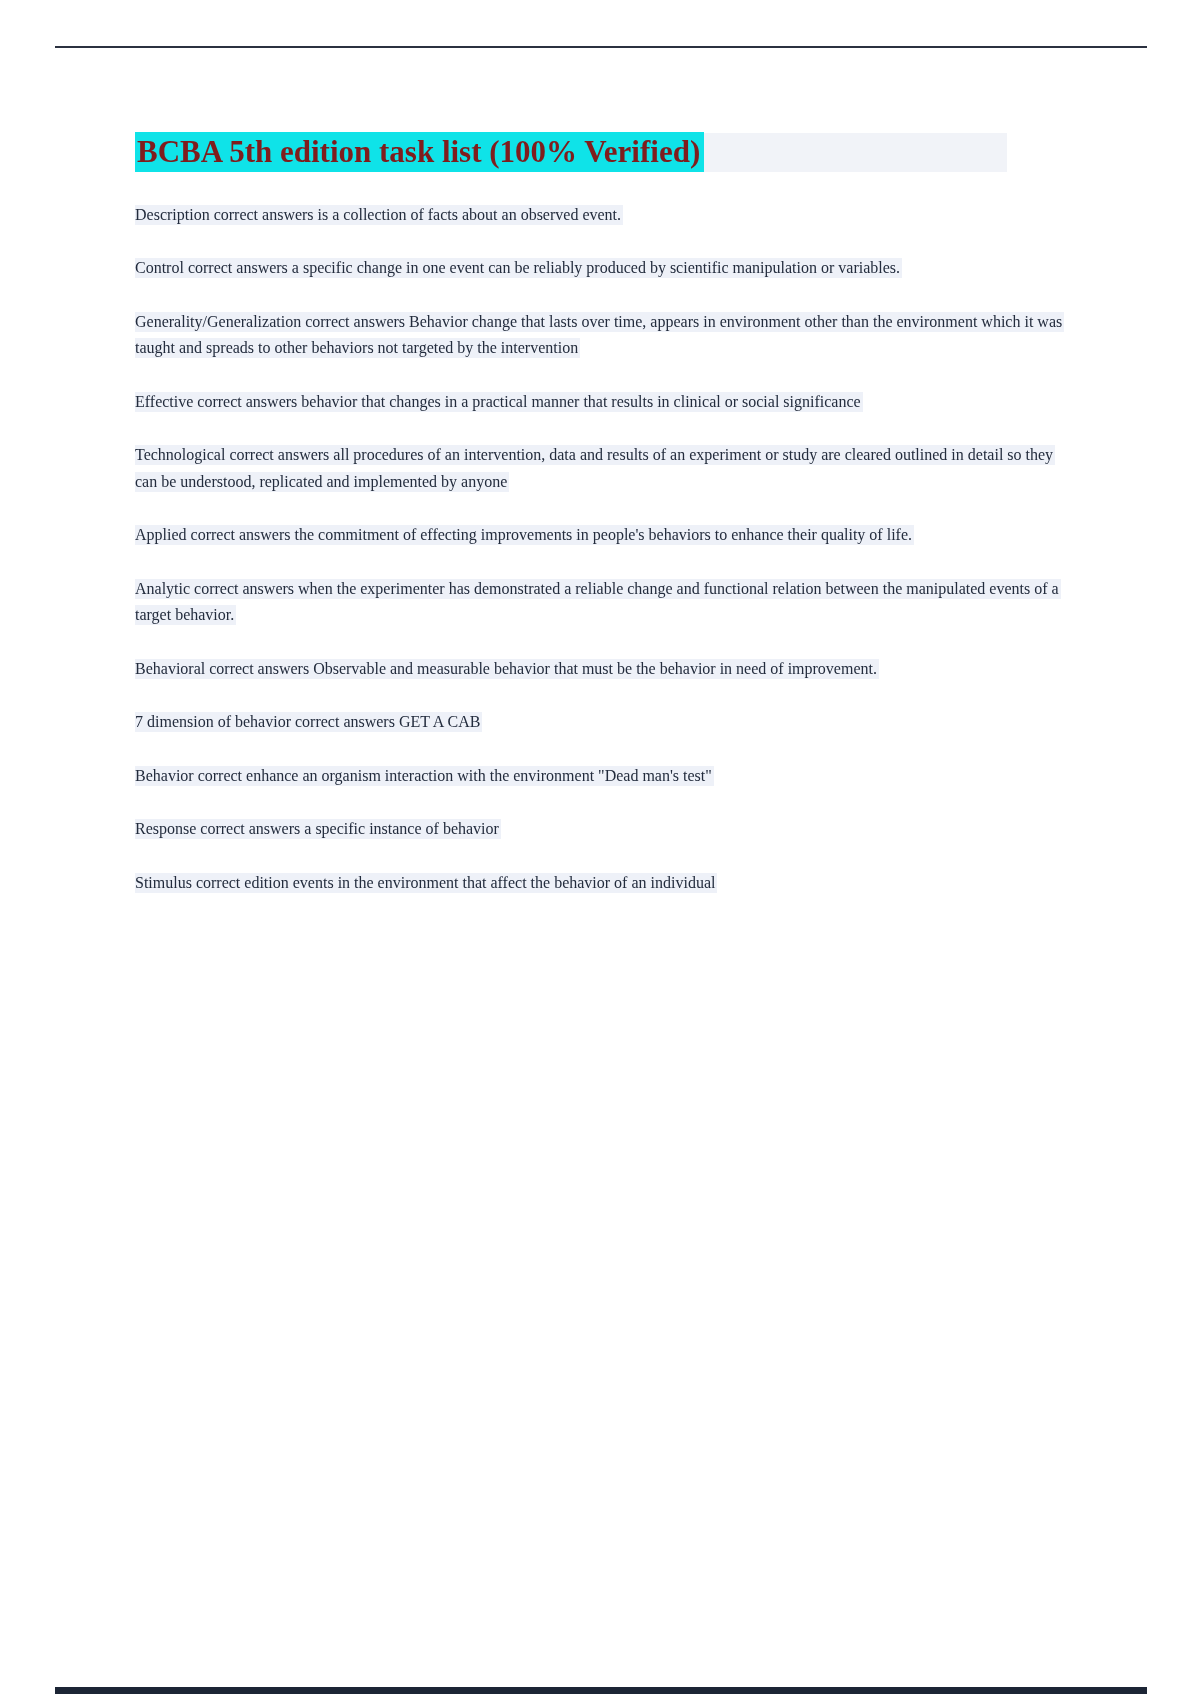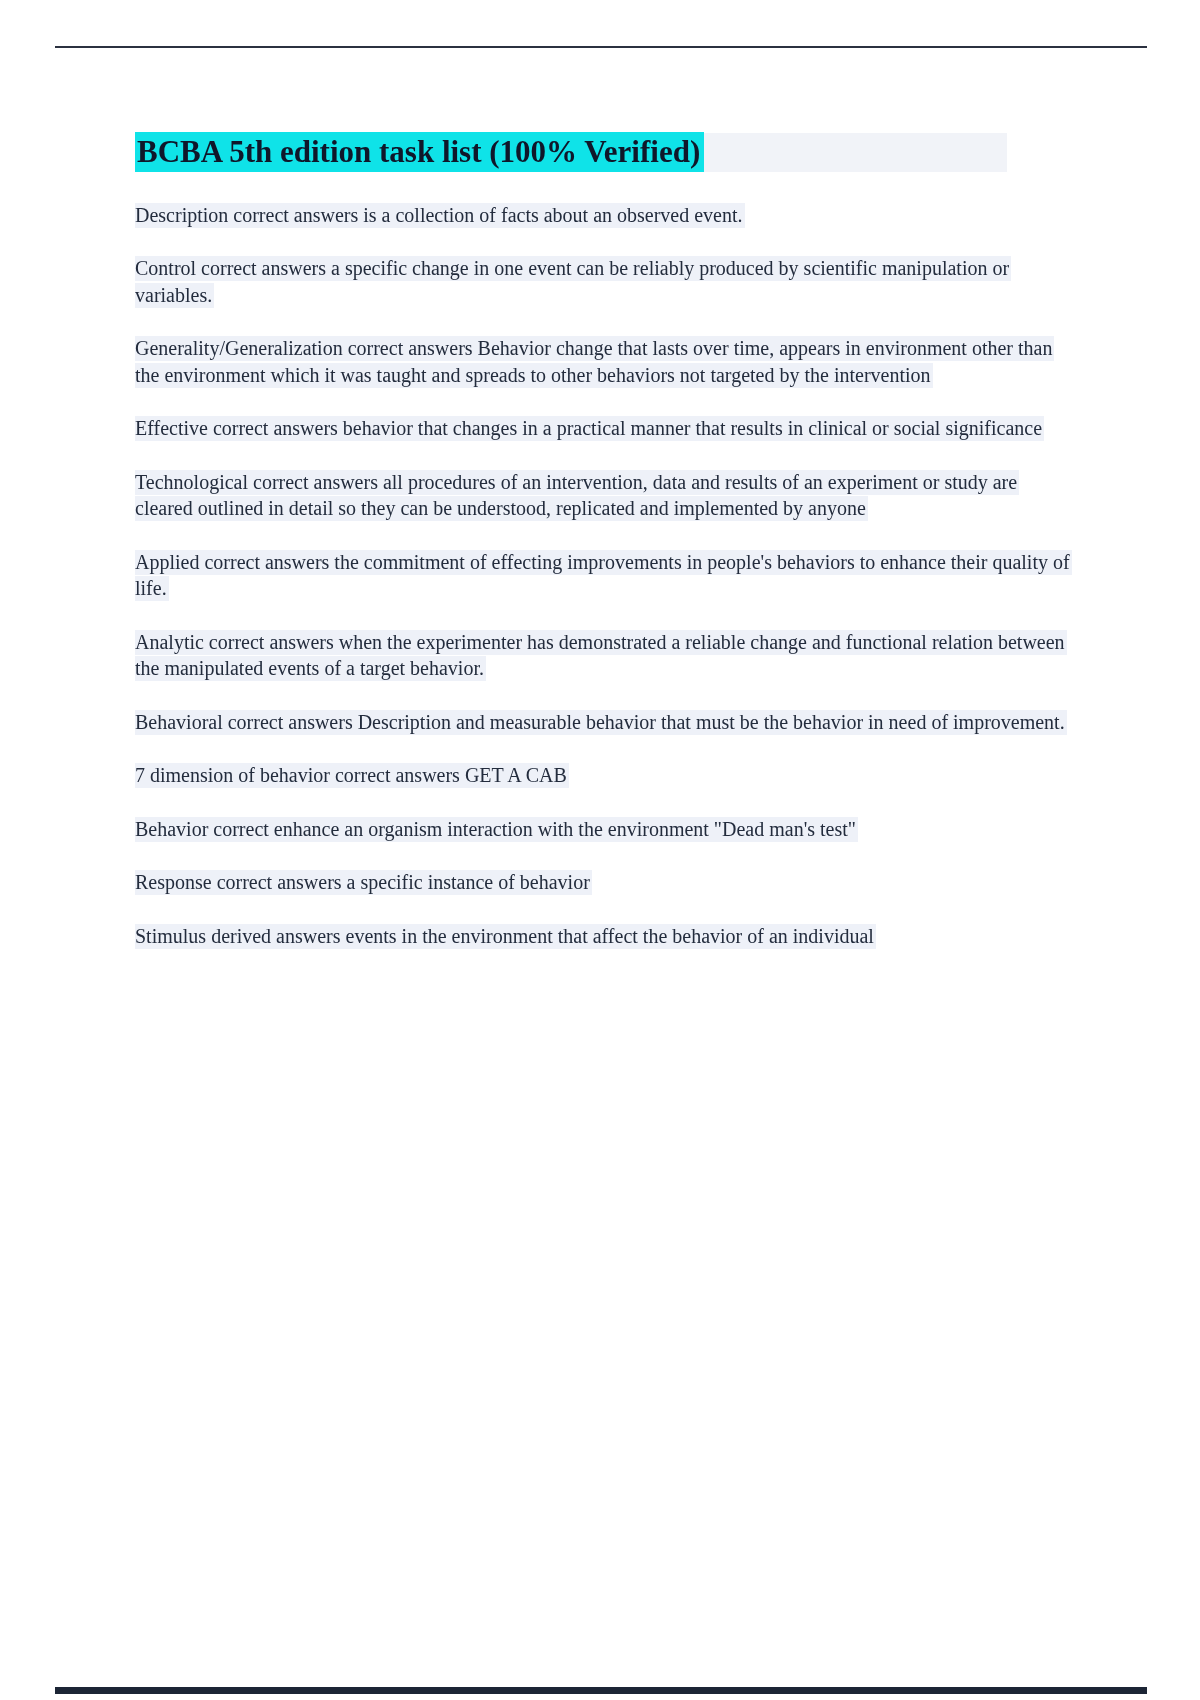--- a/index.html
+++ b/index.html
@@ -41,32 +41,32 @@
   .title-row {
     background: #f1f3f8;
     width: 872px;
     margin-bottom: 30px;
   }
   .title-row h1 {
     display: inline;
     margin: 0;
     font-size: 31px;
     font-weight: bold;
-    color: #0f172a;
+    color: #7f1d1d;
     line-height: 1.25;
   }
   .title-hl {
     background: #0fe3e8;
     padding: 2px 4px 3px 2px;
     -webkit-box-decoration-break: clone;
     box-decoration-break: clone;
   }
   .paragraphs p {
     margin: 0 0 27px 0;
-    font-size: 20px;
+    font-size: 16px;
     line-height: 26.5px;
     color: #232c3d;
   }
   .line-hl {
     background: #eef1f8;
     padding: 1px 2px 2px 0;
     -webkit-box-decoration-break: clone;
     box-decoration-break: clone;
   }
 </style>
@@ -93,26 +93,26 @@
 
         <p><span class="line-hl">Effective correct answers behavior that changes in a practical manner that results in clinical or social significance</span></p>
 
         <p><span class="line-hl">Technological correct answers all procedures of an intervention, data and results of an experiment or study are cleared outlined in detail so they can be understood, replicated and implemented by anyone</span></p>
 
         <p><span class="line-hl">Applied correct answers the commitment of effecting improvements in people's behaviors to enhance their quality of life.</span></p>
 
 
         <p><span class="line-hl">Analytic correct answers when the experimenter has demonstrated a reliable change and functional relation between the manipulated events of a target behavior.</span></p>
 
-        <p><span class="line-hl">Behavioral correct answers Description and measurable behavior that must be the behavior in need of improvement.</span></p>
+        <p><span class="line-hl">Behavioral correct answers Observable and measurable behavior that must be the behavior in need of improvement.</span></p>
 
         <p><span class="line-hl">7 dimension of behavior correct answers GET A CAB</span></p>
 
         <p><span class="line-hl">Behavior correct enhance an organism interaction with the environment "Dead man's test"</span></p>
 
         <p><span class="line-hl">Response correct answers a specific instance of behavior</span></p>
 
-        <p><span class="line-hl">Stimulus derived answers events in the environment that affect the behavior of an individual</span></p>
+        <p><span class="line-hl">Stimulus correct edition events in the environment that affect the behavior of an individual</span></p>
       </div>
   </div>
 
   <div class="bottom-rule"></div>
 </div>
 
 </body></html>

